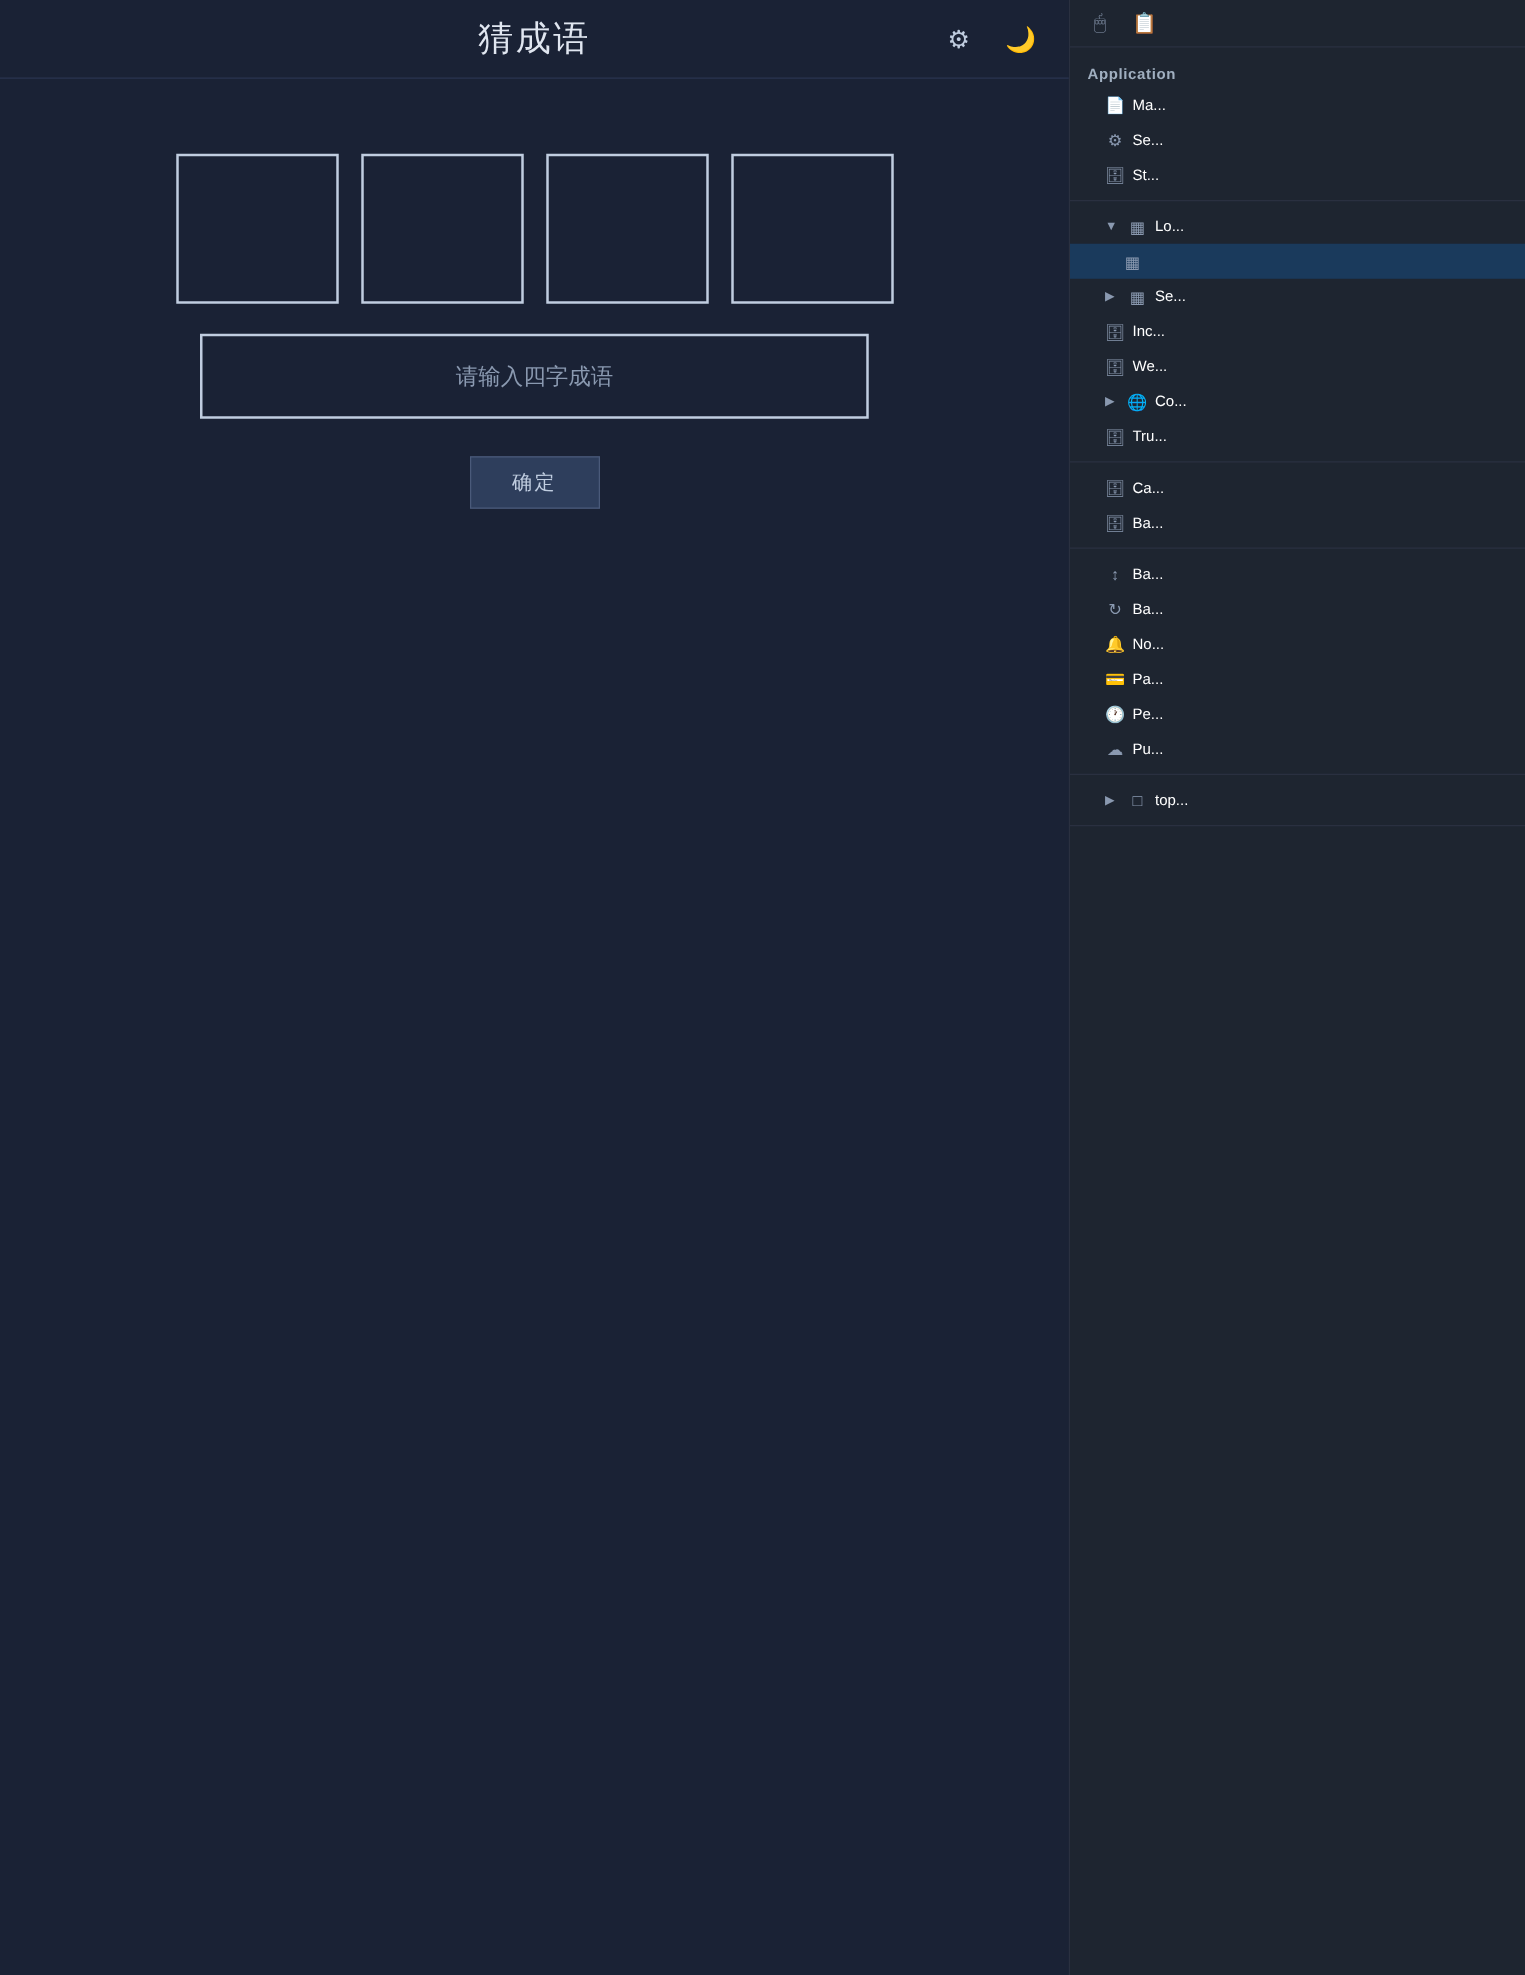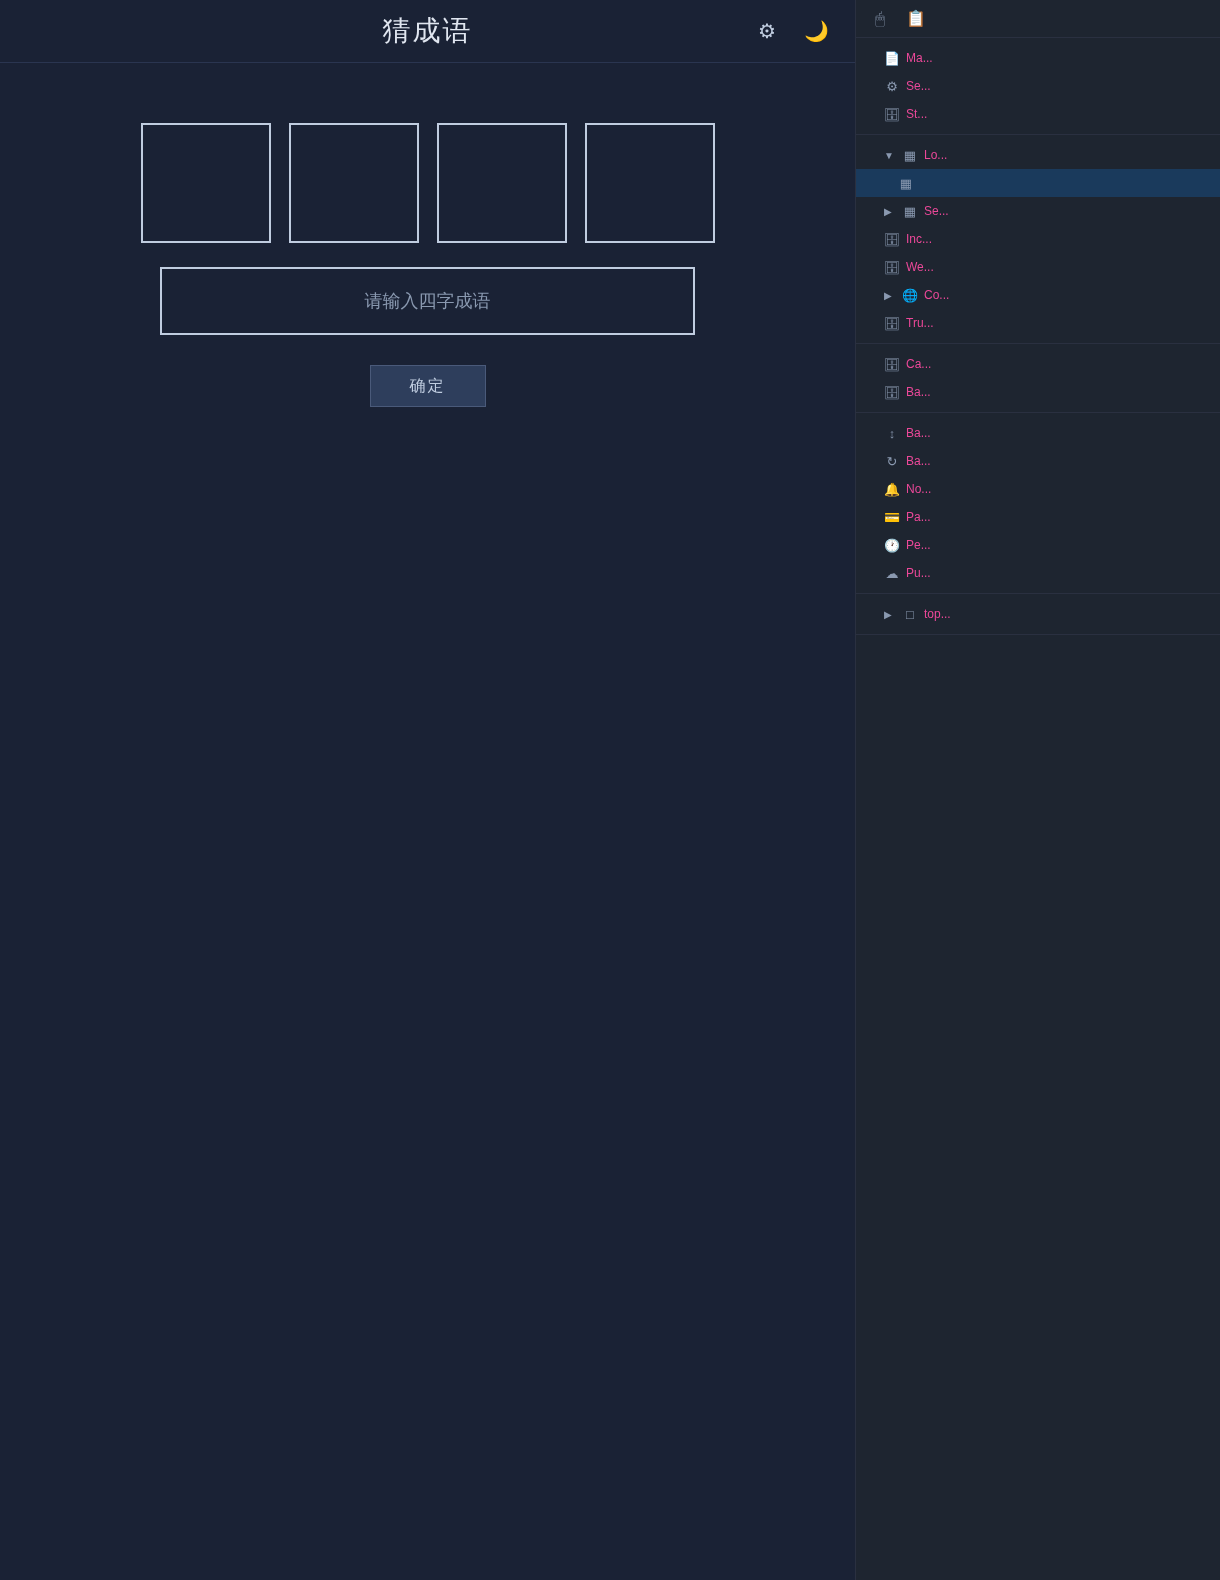--- a/index.html
+++ b/index.html
@@ -96,21 +96,21 @@
       text-align: center;
       outline: none;
       padding: 0 16px;
     }
 
     .guess-input::placeholder {
       color: #8a99b0;
     }
 
     .confirm-btn {
-      width: 116px;
+      width: 104px;
       height: 42px;
       background: #2e3e5c;
       border: 1px solid #4a5a7a;
       color: #c0cde0;
       font-size: 16px;
       cursor: pointer;
       letter-spacing: 2px;
       margin-top: 6px;
     }
 
@@ -202,21 +202,21 @@
       height: 12px;
       flex-shrink: 0;
       font-size: 10px;
       color: #8a99b0;
       display: flex;
       align-items: center;
     }
 
     .item-text {
       font-size: 12px;
-      color: #ec4899;
+      color: #ffffff;
       overflow: hidden;
       text-overflow: ellipsis;
     }
 
     
     .gear-svg { font-size: 20px; }
     .moon-svg { font-size: 20px; }
 
     
     .devtools-sidebar::-webkit-scrollbar {
@@ -264,20 +264,21 @@
   <div class="devtools-topbar">
     <button class="devtools-icon-btn">
       <span>🖱</span>
     </button>
     <button class="devtools-icon-btn">
       <span>📋</span>
     </button>
   </div>
 
   <div class="sidebar-section">
+    <div class="sidebar-section-title">Application</div>
     <div class="sidebar-item indent1">
       <span class="item-icon">📄</span>
       <span class="item-text">Ma...</span>
     </div>
     <div class="sidebar-item indent1">
       <span class="item-icon">⚙</span>
       <span class="item-text">Se...</span>
     </div>
     <div class="sidebar-item indent1">
       <span class="item-icon">🗄</span>

